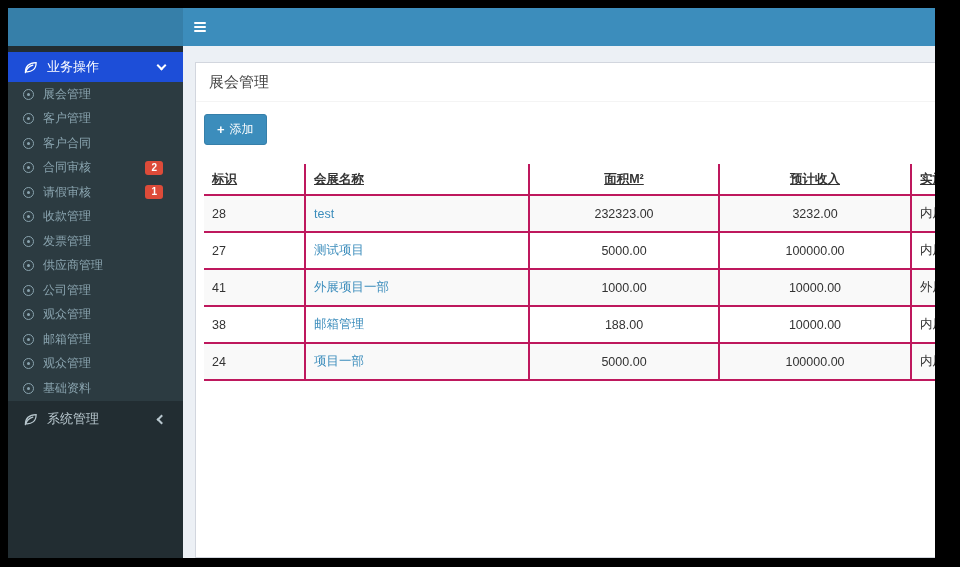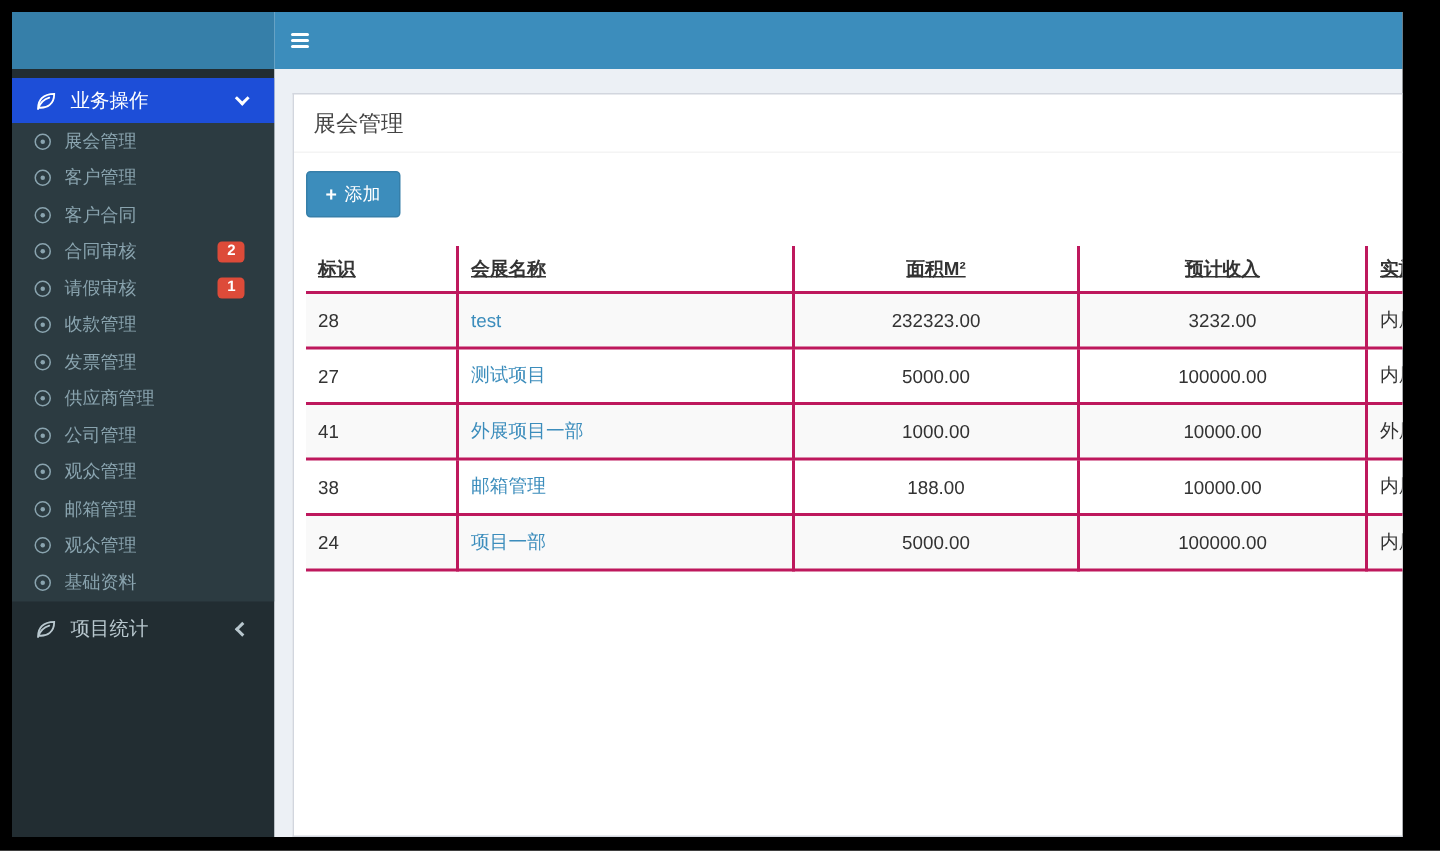--- a/index.html
+++ b/index.html
@@ -146,21 +146,21 @@
         <span>基础资料</span>
       </li>
     </ul>
 
     <div class="tree-header">
       <span class="leaf">
         <svg viewBox="0 0 16 16">
             <path d="M2.5 13.5 C2.5 6 7 3 14 2.8 C14 10 9 13 3.5 12.6 M2.5 13.5 C4 9 7 6.5 10.5 5.5" fill="none" stroke="#b8c7ce" stroke-width="1.3" stroke-linecap="round"></path>
           </svg>
       </span>
-      <span>项目统计</span>
+      <span>系统管理</span>
       <span class="chev left"></span>
     </div>
 
   </aside>
 
   <div class="content">
     <div class="box">
       <div class="box-header">
         <h3 class="box-title">展会管理</h3>
       </div>

